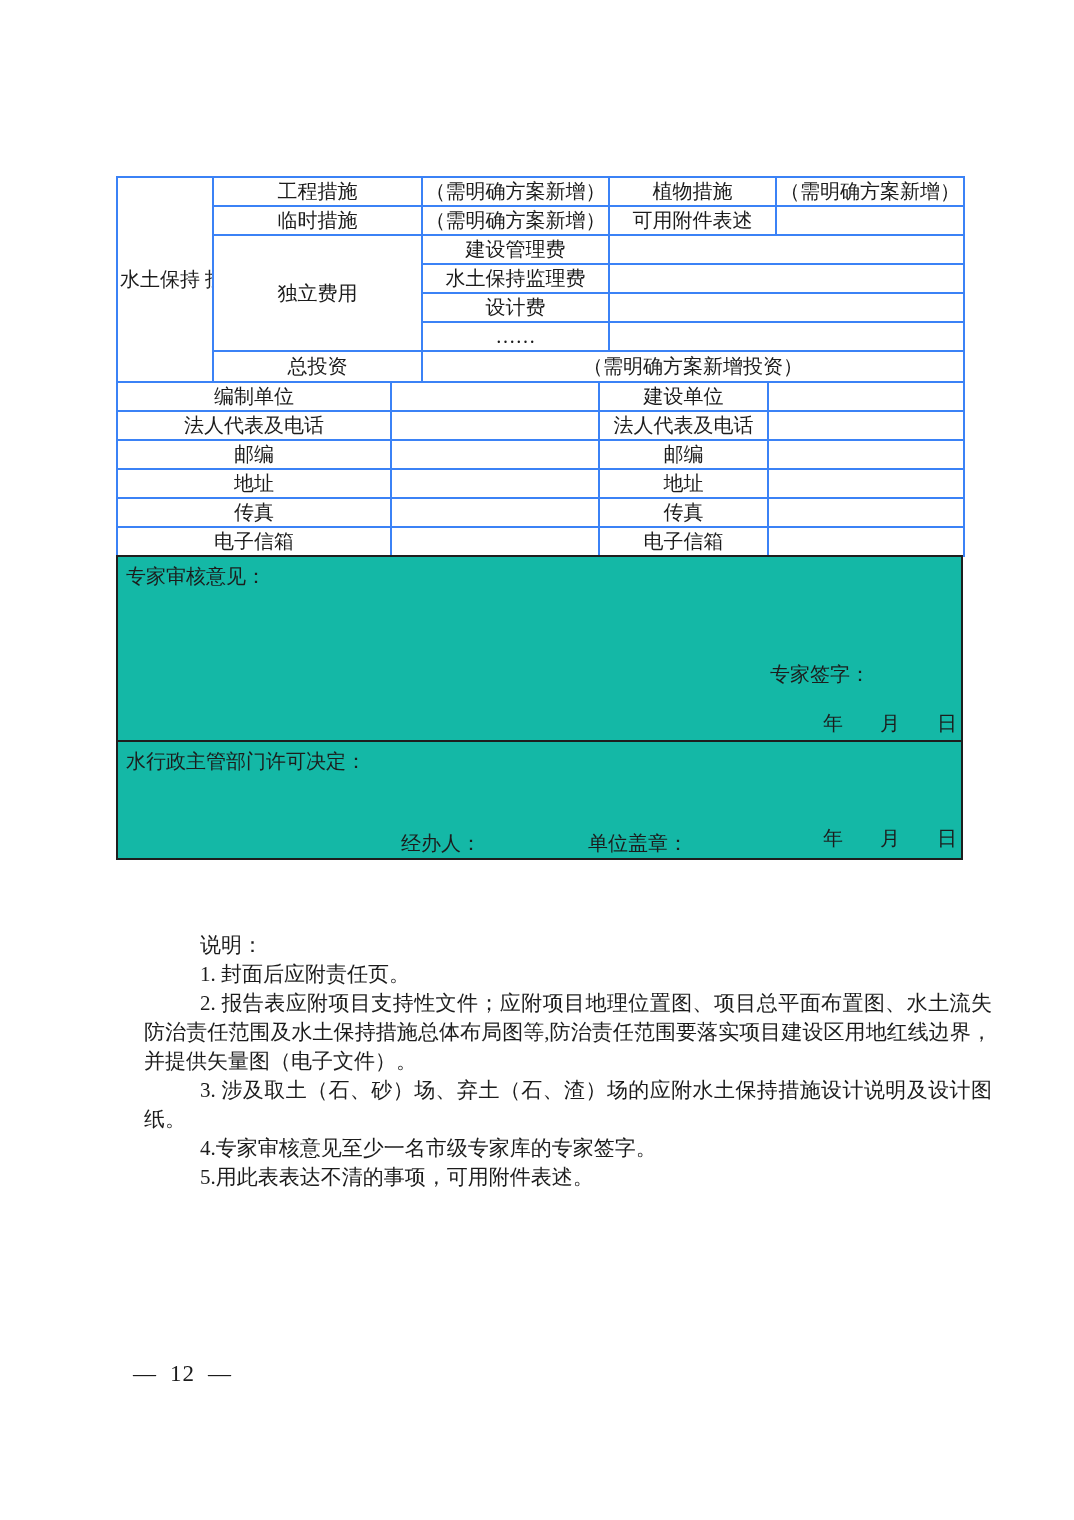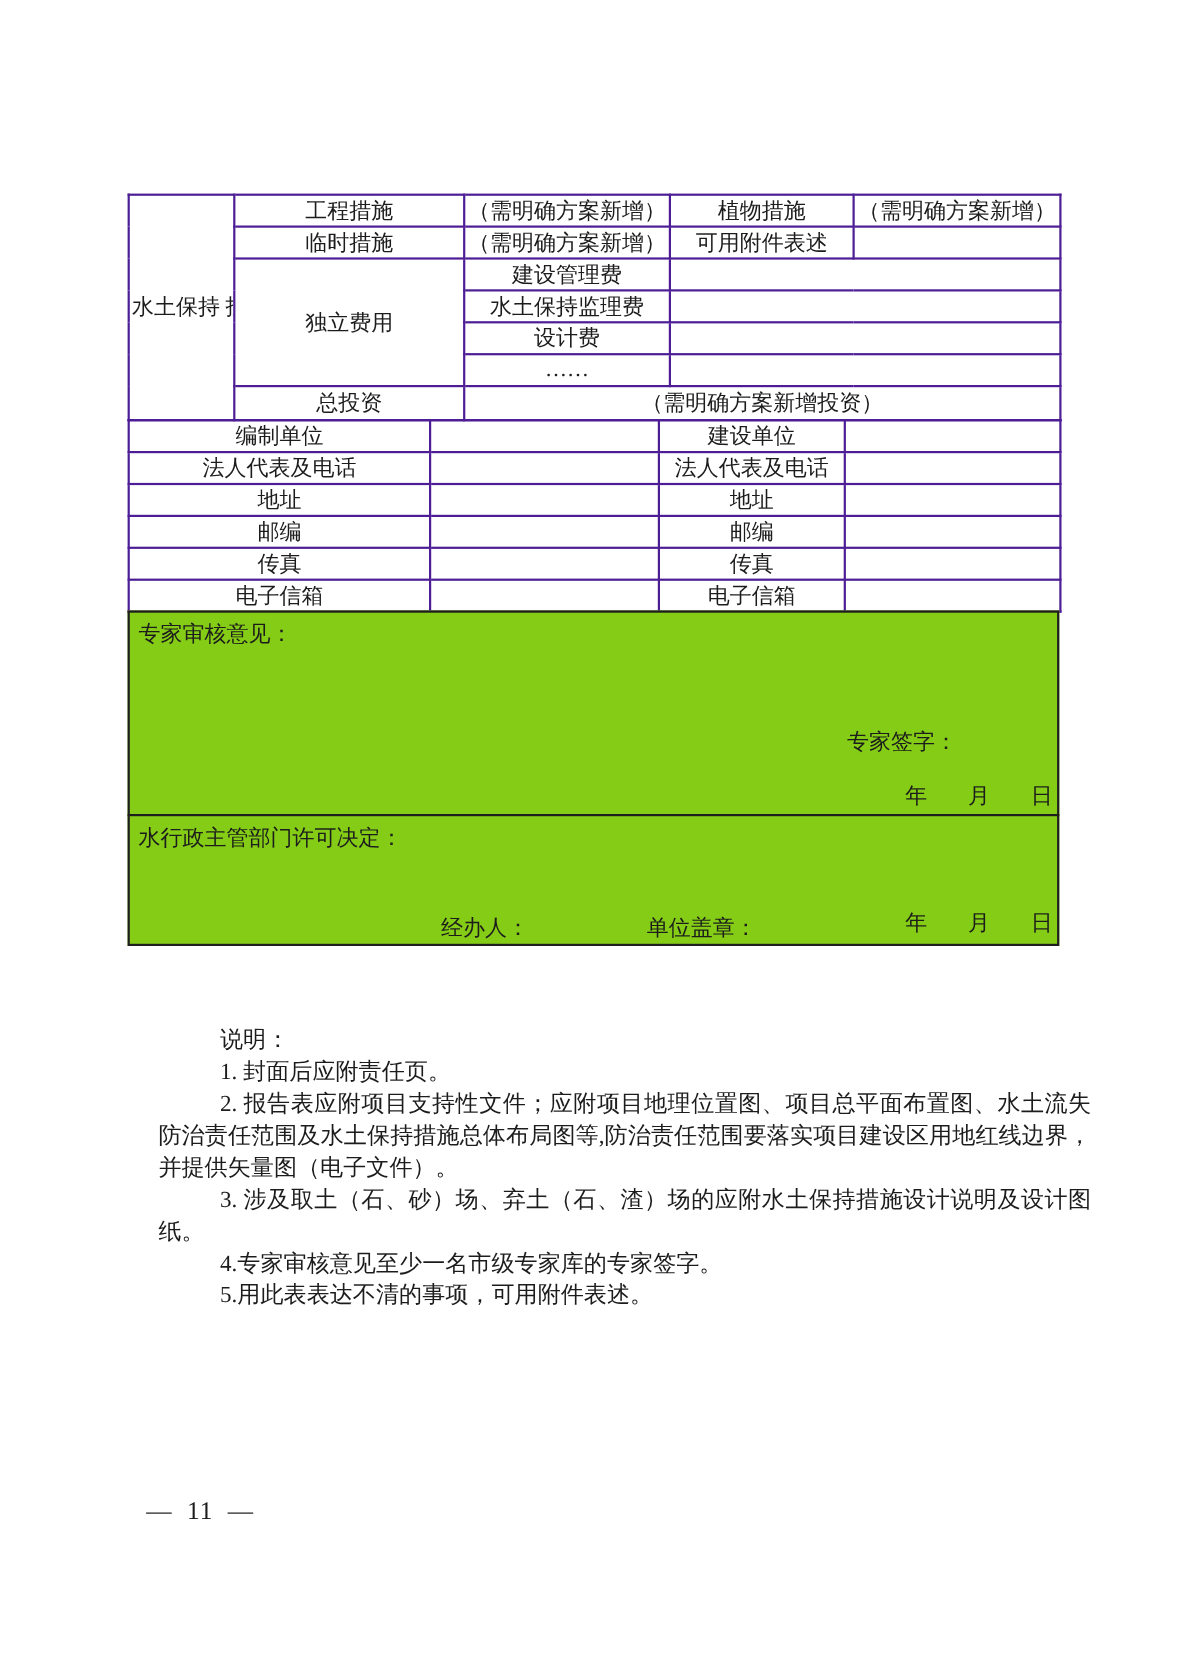--- a/index.html
+++ b/index.html
@@ -8,30 +8,30 @@
     font-family:"Liberation Serif","DejaVu Serif",serif; color:#1c1c1c;
     overflow:hidden;
   }
   .sheet { position:absolute; left:116px; top:176px; width:847px; }
 
   table.block {
     border-collapse:collapse; table-layout:fixed; width:847px;
   }
   table.block + table.block, .free-box { margin-top:-2px; }
   table.block td {
-    border:2px solid #4c1d95; text-align:center; vertical-align:middle;
+    border:2px solid #3b82f6; text-align:center; vertical-align:middle;
     font-size:20px; padding:0 2px; height:27px; overflow:hidden;
     white-space:nowrap;
   }
   td.vhead { white-space:pre-line; line-height:29px; font-size:20px; }
   tr.total-row td { height:29px; }
 
   .free-box {
     position:relative; box-sizing:border-box; width:847px;
-    border:2px solid #1e1e1e; background:#84cc16; font-size:20px;
+    border:2px solid #1e1e1e; background:#14b8a6; font-size:20px;
   }
   .free-box.expert { height:187px; }
   .free-box.authority { height:120px; }
   .box-title { position:absolute; top:6px; left:8px; }
   .sign-label { position:absolute; top:104px; left:622px;margin-left:30px; }
   .ymd { position:absolute; right:4px; }
   .expert .ymd { bottom:3px; }
   .authority .ymd { bottom:6px; }
   .ymd span + span { margin-left:37px; }
   .handler-label { position:absolute; top:88px; left:283px; }
@@ -117,29 +117,29 @@
         <td>建设单位</td>
         <td></td>
       </tr>
       <tr>
         <td>法人代表及电话</td>
         <td></td>
         <td>法人代表及电话</td>
         <td></td>
       </tr>
       <tr>
+        <td>邮编</td>
+        <td></td>
+        <td>邮编</td>
+        <td></td>
+      </tr>
+      <tr>
         <td>地址</td>
         <td></td>
         <td>地址</td>
-        <td></td>
-      </tr>
-      <tr>
-        <td>邮编</td>
-        <td></td>
-        <td>邮编</td>
         <td></td>
       </tr>
       <tr>
         <td>传真</td>
         <td></td>
         <td>传真</td>
         <td></td>
       </tr>
       <tr>
         <td>电子信箱</td>
@@ -171,15 +171,15 @@
   <div class="notes">
     <p>说明：</p>
     <p>1. 封面后应附责任页。</p>
     <p>2. 报告表应附项目支持性文件；应附项目地理位置图、项目总平面布置图、水土流失防治责任范围及水土保持措施总体布局图等,防治责任范围要落实项目建设区用地红线边界，并提供矢量图（电子文件）。</p>
     <p>3. 涉及取土（石、砂）场、弃土（石、渣）场的应附水土保持措施设计说明及设计图纸。</p>
     <p>4.专家审核意见至少一名市级专家库的专家签字。</p>
     <p>5.用此表表达不清的事项，可用附件表述。</p>
   </div>
 
   <div class="page-footer">
-    <span>—</span><span class="num">11</span><span>—</span>
+    <span>—</span><span class="num">12</span><span>—</span>
   </div>
 </div>
 
 </body></html>

